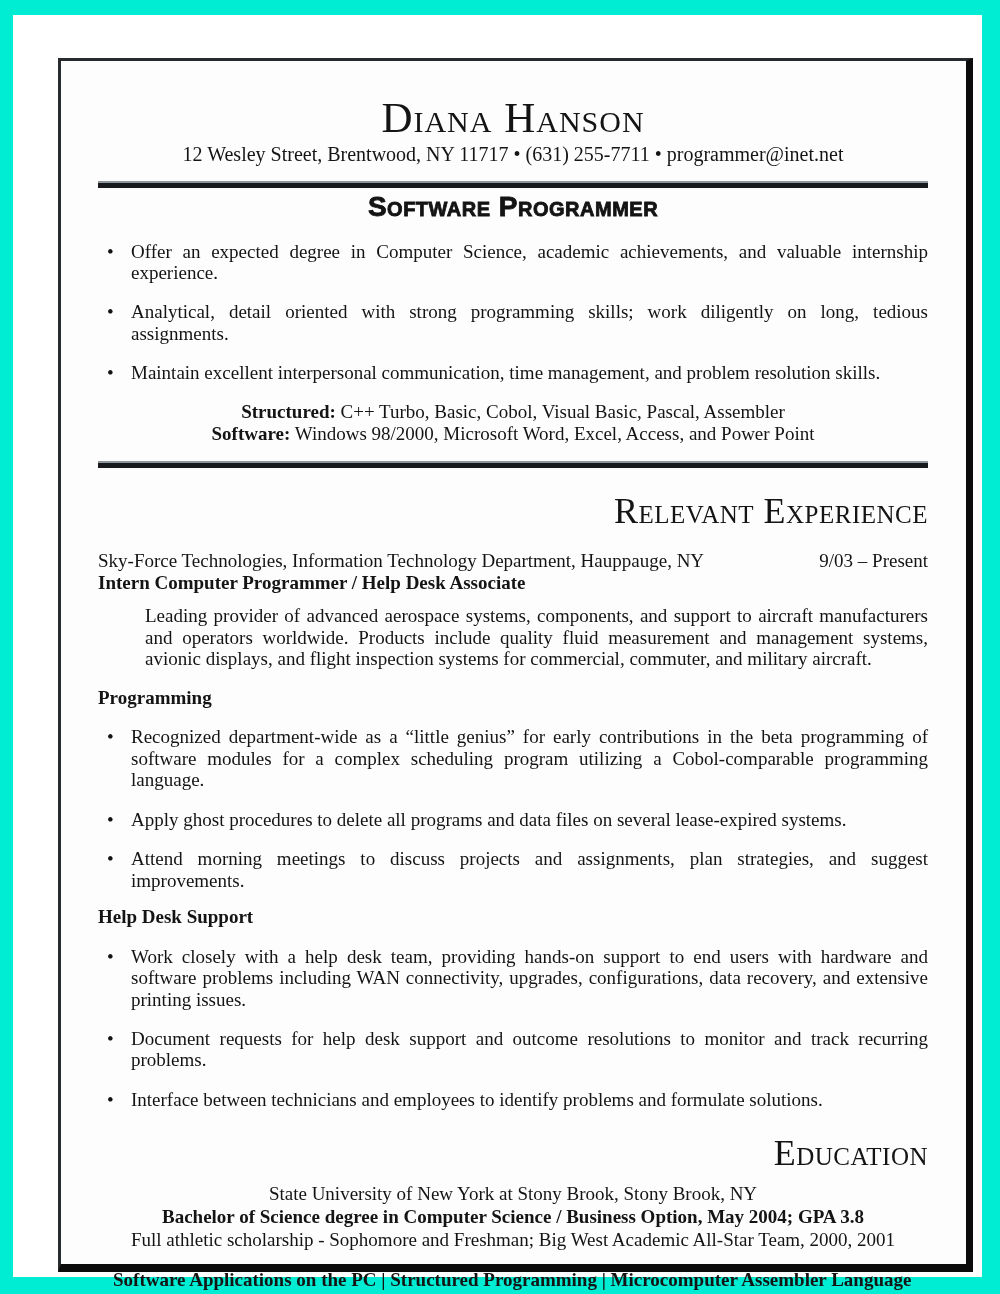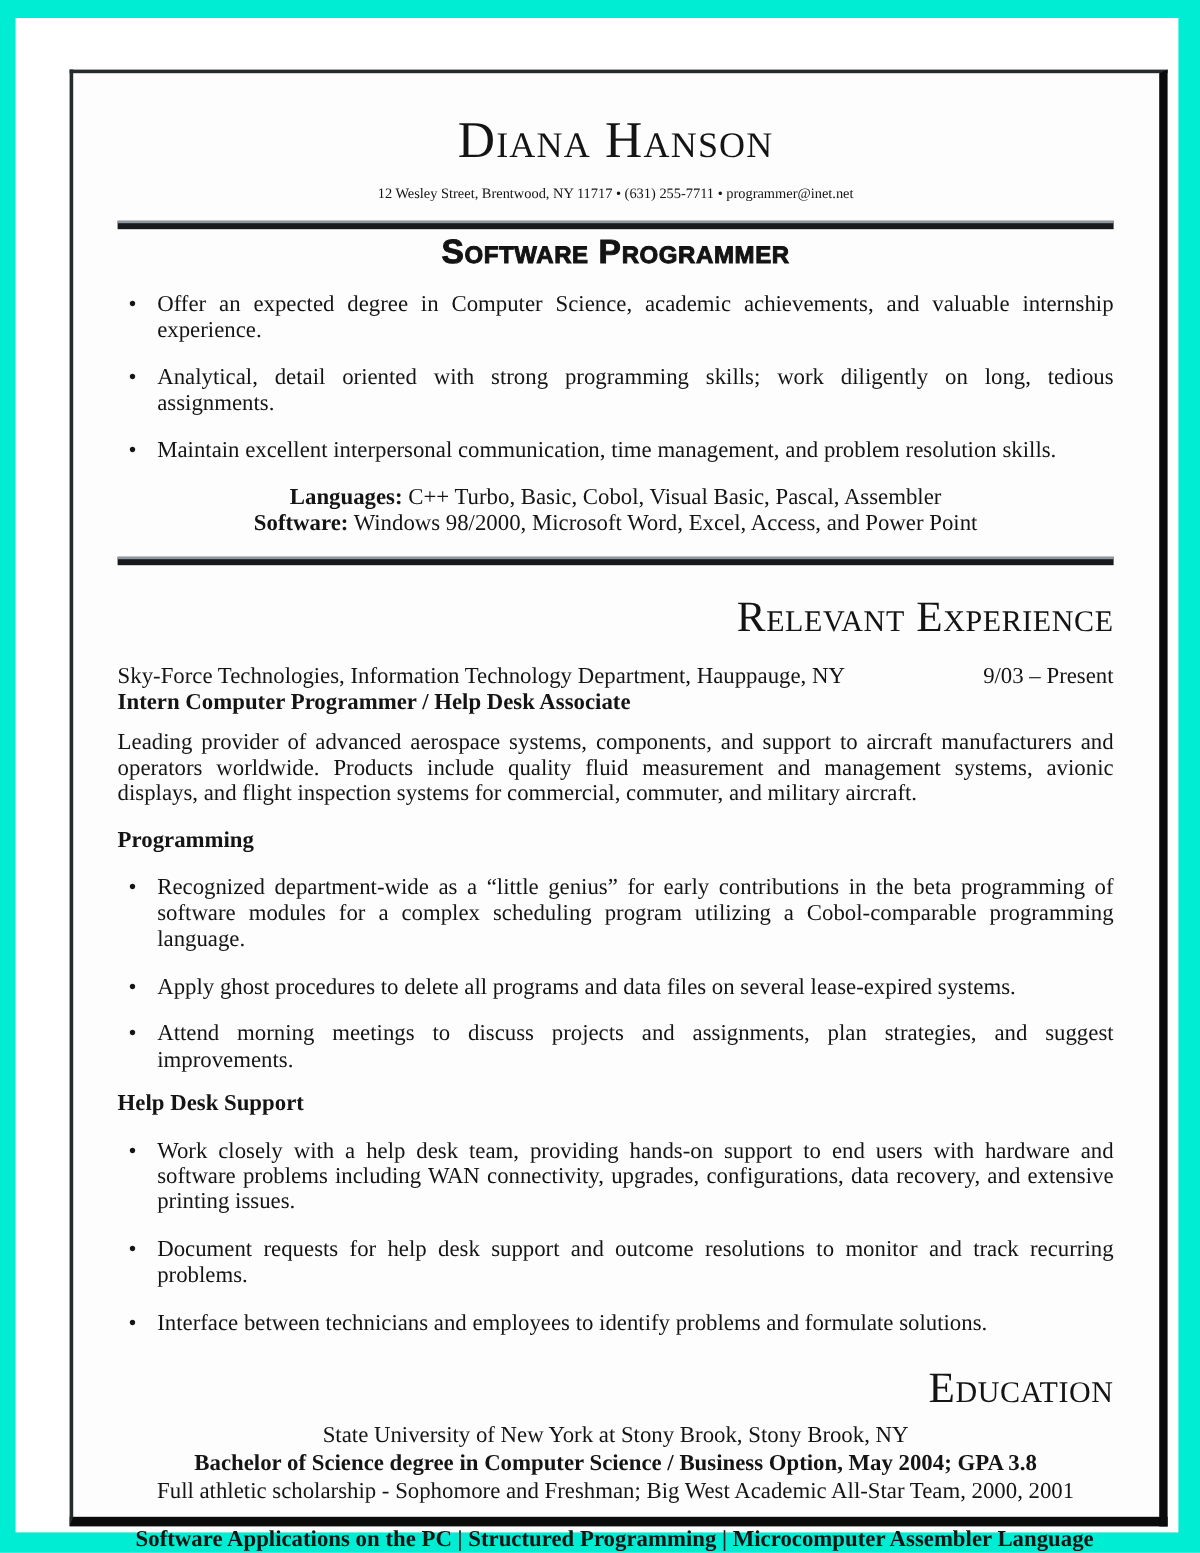--- a/index.html
+++ b/index.html
@@ -47,22 +47,22 @@
     text-align: center;
     font-variant: small-caps;
     font-size: 43px;
     line-height: 1.05;
     letter-spacing: 1px;
     font-weight: normal;
   }
 
   .contact {
     text-align: center;
-    font-size: 12px;
-    margin-top: 15px;
+    font-size: 20px;
+    margin-top: 3px;
   }
 
   .rule {
     height: 7px;
     margin-top: 15px;
     background: #17191c;
     border-top: 2px solid #8f979e;
   }
 
   .objective-intro {
@@ -118,20 +118,21 @@
     justify-content: space-between;
     margin-top: 20px;
   }
   .job-dates { white-space: nowrap; }
 
   .job-title { font-weight: bold; }
 
   .job-summary {
     margin-top: 12px;
     text-align: justify;
+    margin-left: 47px;
   }
 
   .sub-title {
     font-weight: bold;
     margin-top: 17px;
   }
   .sub-title.second { margin-top: 15px; }
 
   .sub-bullets { margin-top: 1px; }
 
@@ -165,21 +166,21 @@
         <div>
           <div class="objective-title">Software Programmer</div>
           <ul class="bullets">
             <li>Offer an expected degree in Computer Science, academic achievements, and valuable internship experience.</li>
             <li>Analytical, detail oriented with strong programming skills; work diligently on long, tedious assignments.</li>
             <li>Maintain excellent interpersonal communication, time management, and problem resolution skills.</li>
           </ul>
         </div>
 
         <div class="skills">
-          <div class="skills-line"><span class="label-bold">Languages:</span><span> C++ Turbo, Basic, Cobol, Visual Basic, Pascal, Assembler</span></div>
+          <div class="skills-line"><span class="label-bold">Structured:</span><span> C++ Turbo, Basic, Cobol, Visual Basic, Pascal, Assembler</span></div>
           <div class="skills-line"><span class="label-bold">Software:</span><span> Windows 98/2000, Microsoft Word, Excel, Access, and Power Point</span></div>
         </div>
 
         <div class="rule"></div>
 
         <div>
           <h2 class="section-heading">Relevant Experience</h2>
 
           <div class="job-row">
             <span class="job-company">Sky-Force Technologies, Information Technology Department, Hauppauge, NY</span>

